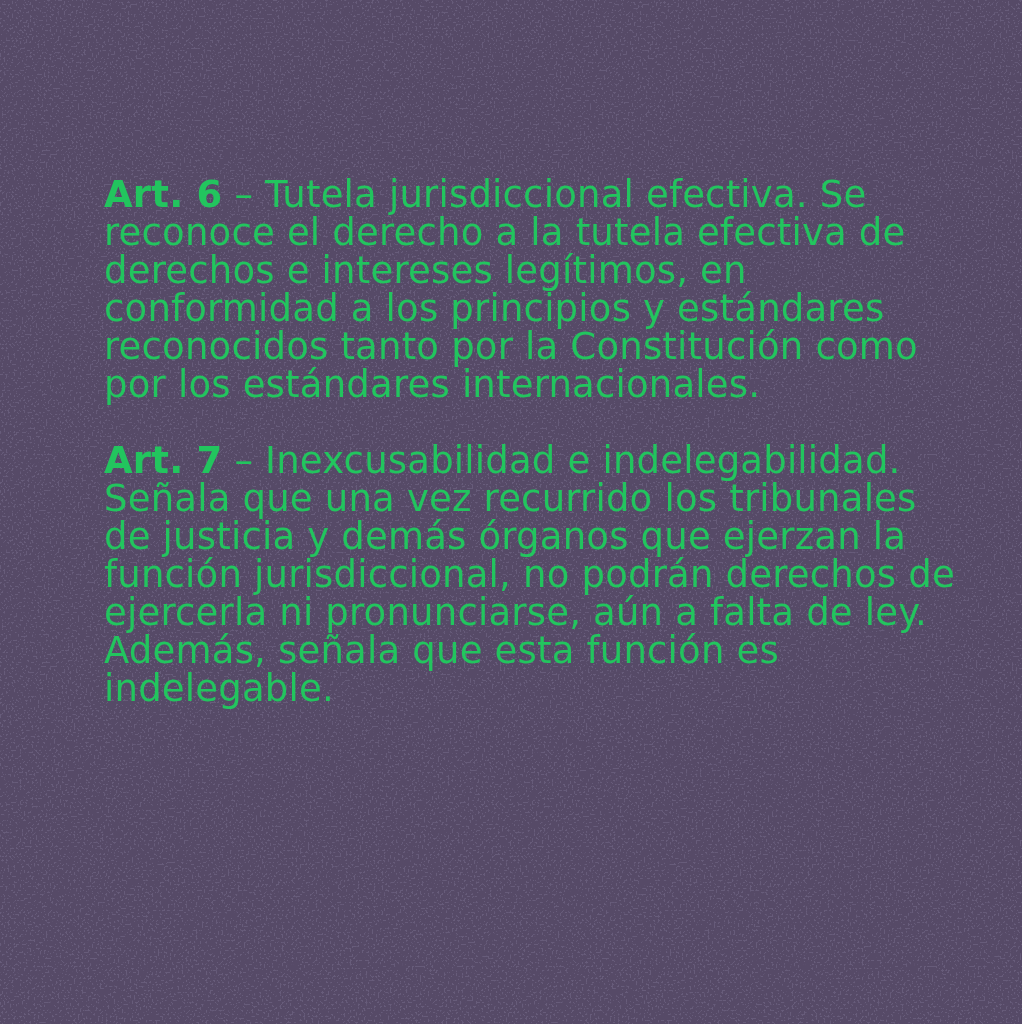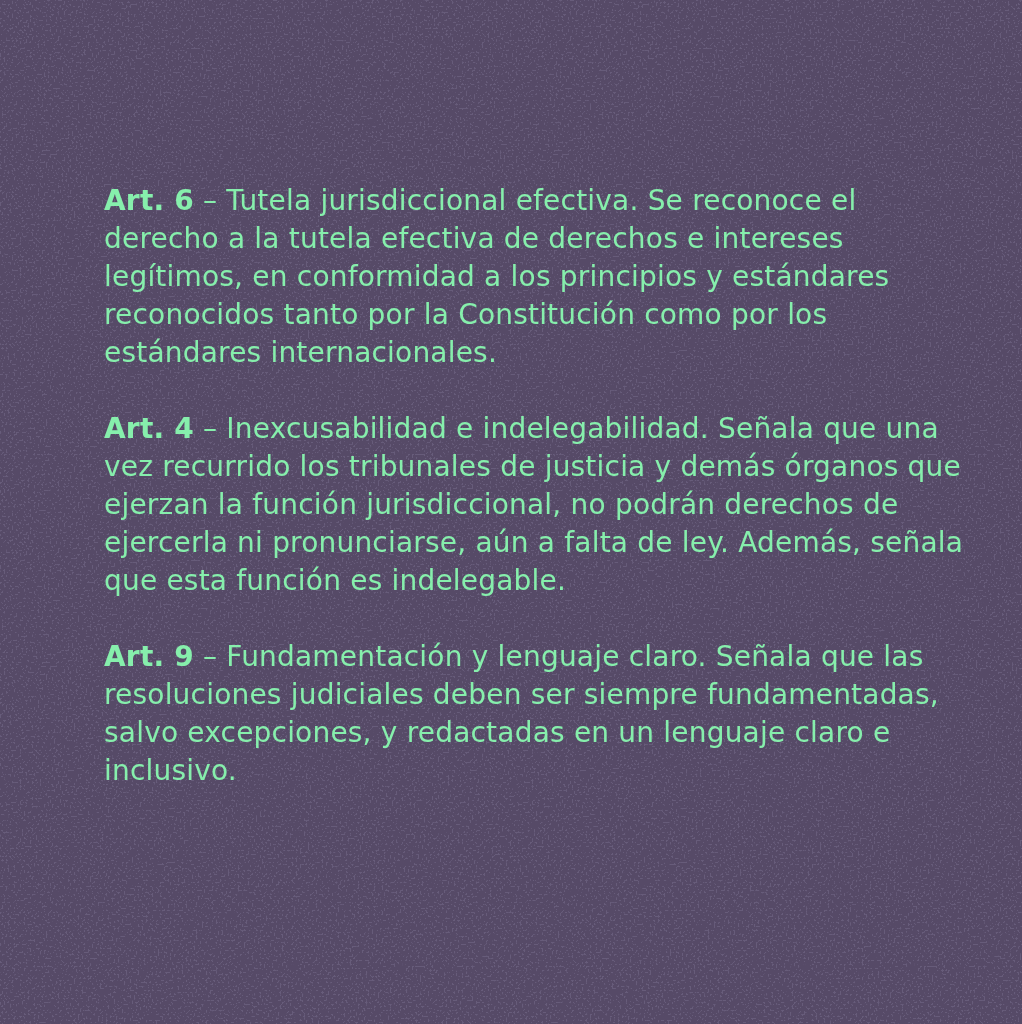--- a/index.html
+++ b/index.html
@@ -21,26 +21,25 @@
     width: 1022px;
     height: 1024px;
     pointer-events: none;
     opacity: 0.55;
   }
   .content {
     position: absolute;
     left: 104px;
     top: 176px;
     width: 862px;
-    color: #86efac;
-    font-size: 28px;
+    color: #22c55e;
+    font-size: 37px;
     line-height: 38px;
     letter-spacing: 0.2px;
     font-weight: 400;
-    margin-top: 6px;
   }
   .article {
     margin: 0 0 38px 0;
   }
   .article:last-child {
     margin-bottom: 0;
   }
   .article-label {
     font-weight: 700;
   }
@@ -61,17 +60,16 @@
                 0 0 0 16 -9.6"></feColorMatrix>
     </filter>
   </defs>
   <rect x="0" y="0" width="1022" height="1024" filter="url(#speckle)"></rect>
 </svg>
 
 <main class="content">
 
   <p class="article"><strong class="article-label">Art. 6</strong> <span class="dash">–</span> <span>Tutela jurisdiccional efectiva. Se reconoce el derecho a la tutela efectiva de derechos e intereses legítimos, en conformidad a los principios y estándares reconocidos tanto por la Constitución como por los estándares internacionales.</span></p>
 
-  <p class="article"><strong class="article-label">Art. 4</strong> <span class="dash">–</span> <span>Inexcusabilidad e indelegabilidad. Señala que una vez recurrido los tribunales de justicia y demás órganos que ejerzan la función jurisdiccional, no podrán derechos de ejercerla ni pronunciarse, aún a falta de ley. Además, señala que esta función es indelegable.</span></p>
+  <p class="article"><strong class="article-label">Art. 7</strong> <span class="dash">–</span> <span>Inexcusabilidad e indelegabilidad. Señala que una vez recurrido los tribunales de justicia y demás órganos que ejerzan la función jurisdiccional, no podrán derechos de ejercerla ni pronunciarse, aún a falta de ley. Además, señala que esta función es indelegable.</span></p>
 
-  <p class="article"><strong class="article-label">Art. 9</strong> <span class="dash">–</span> <span>Fundamentación y lenguaje claro. Señala que las resoluciones judiciales deben ser siempre fundamentadas, salvo excepciones, y redactadas en un lenguaje claro e inclusivo.</span></p>
 
 </main>
 
 </body></html>

